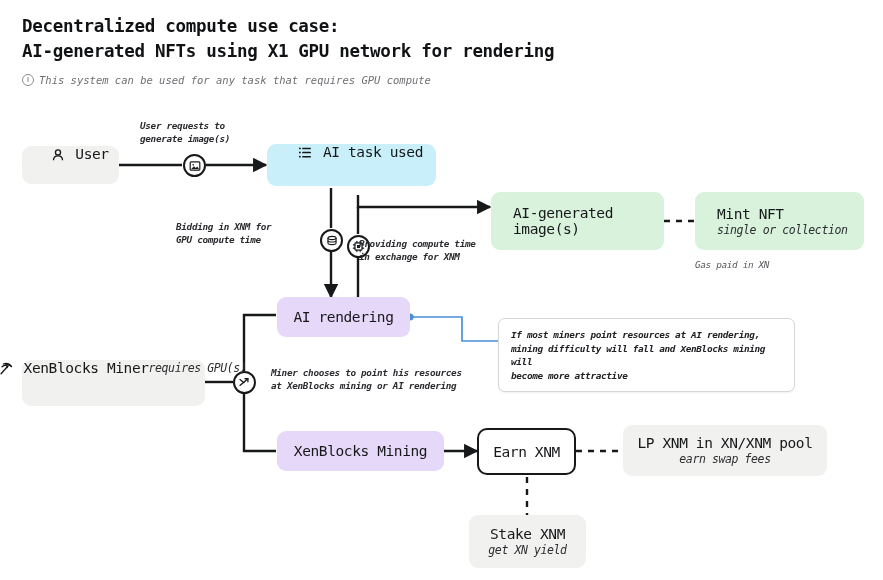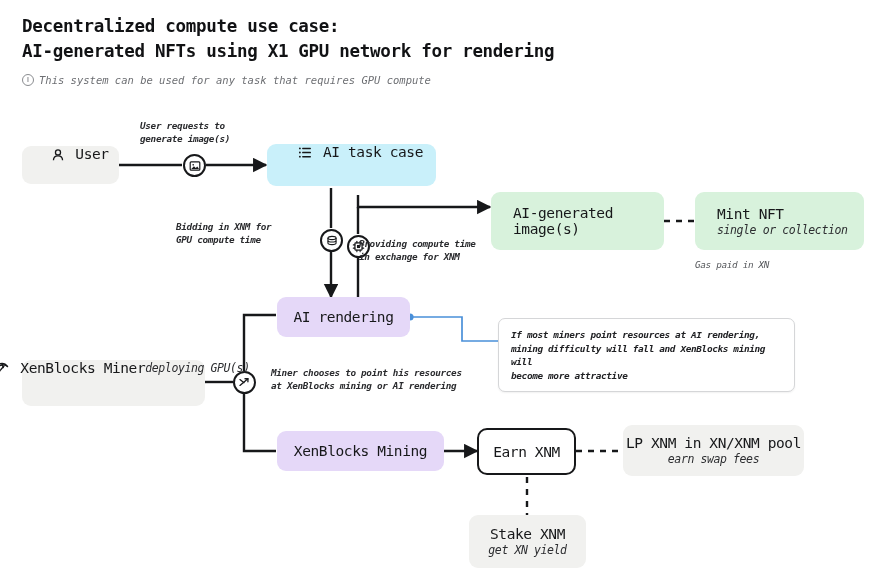--- a/index.html
+++ b/index.html
@@ -271,21 +271,21 @@
       <g fill="#17181a">
         <circle cx="2" cy="3.6" r="1"></circle>
           <rect x="4.4" y="2.8" width="9.4" height="1.6" rx="0.6"></rect>
         <circle cx="2" cy="8" r="1"></circle>
           <rect x="4.4" y="7.2" width="9.4" height="1.6" rx="0.6"></rect>
         <circle cx="2" cy="12.4" r="1"></circle>
           <rect x="4.4" y="11.6" width="9.4" height="1.6" rx="0.6"></rect>
       </g>
     </svg>
   </span>
-  <span class="lbl">AI task case</span>
+  <span class="lbl">AI task used</span>
 </div>
 
 <div class="node green left-txt" style="left:491px; top:192px; width:173px; height:58px; padding-left:22px;">
   <span class="lbl">AI-generated</span>
   <span class="lbl">image(s)</span>
 </div>
 
 <div class="node green left-txt" style="left:695px; top:192px; width:169px; height:58px; padding-left:22px;">
   <span class="lbl">Mint NFT</span>
   <span class="sub">single or collection</span>
@@ -301,33 +301,33 @@
       <g stroke="#17181a" stroke-width="1.4" fill="none" stroke-linecap="round">
         <path d="M2.2 13.6 L9.6 5.4"></path>
         <path d="M4.6 3.2 C7.6 2.2 11.4 3.2 13.4 6.0"></path>
         <path d="M3.2 6.2 C5.4 4.0 9.6 3.6 12.6 5.2"></path>
         <path d="M7.4 3.0 L8.8 7.0"></path>
       </g>
     </svg>
   </span>
   <span style="display:flex; ">
     <span class="lbl">XenBlocks Miner</span>
-    <span class="sub">deploying GPU(s)</span>
+    <span class="sub">requires GPU(s)</span>
   </span>
 </div>
 
 <div class="node purple center-txt" style="left:277px; top:431px; width:167px; height:40px;">
   <span class="lbl">XenBlocks Mining</span>
 </div>
 
 <div class="node white-outline center-txt" style="left:477px; top:428px; width:99px; height:47px;">
   <span class="lbl">Earn XNM</span>
 </div>
 
-<div class="node grey center-txt" style="left:623px; top:425px; width:181px; height:51px;">
+<div class="node grey center-txt" style="left:623px; top:425px; width:204px; height:51px;">
   <span class="lbl">LP XNM in XN/XNM pool</span>
   <span class="sub">earn swap fees</span>
 </div>
 
 <div class="node grey center-txt" style="left:469px; top:515px; width:117px; height:53px;">
   <span class="lbl">Stake XNM</span>
   <span class="sub">get XN yield</span>
 </div>
 
 <div class="edge-label ctr" style="left:140px; top:120px; width:110px;">User requests to

